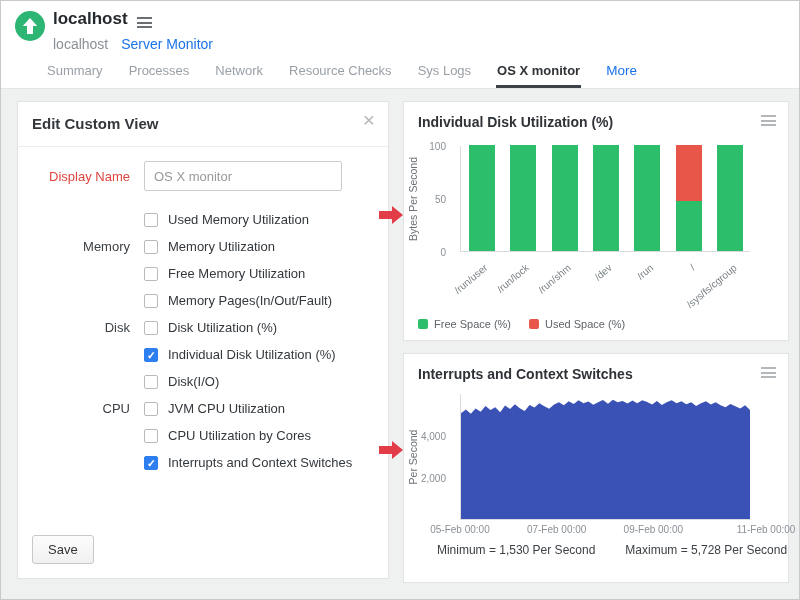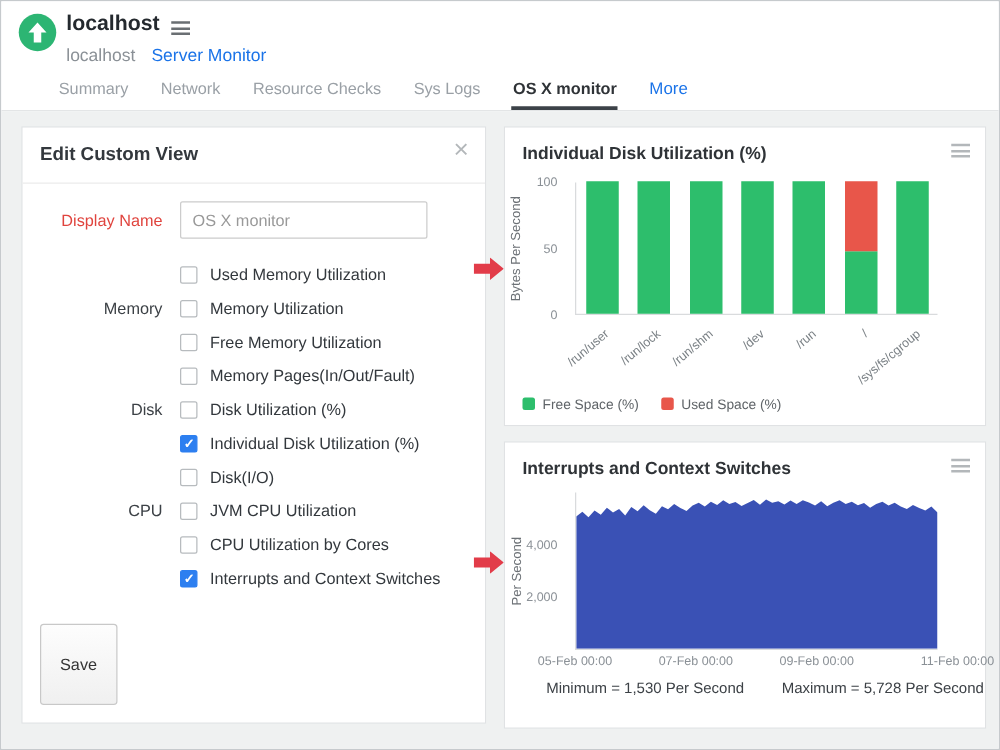--- a/index.html
+++ b/index.html
@@ -39,21 +39,21 @@
   .col-label { width:126px; text-align:right; padding-right:14px; font-size:13px; flex:none; }
   .display-label { color:#e0443e; }
   .name-input { width:198px; height:30px; border:1px solid #ccc; border-radius:2px; padding:0 9px; font-size:13px; color:#999; font-family:inherit; outline:none; background:#fff; }
   .groups { position:absolute; left:0; top:104px; width:100%; }
   .check-row { display:flex; align-items:center; height:27px; }
   .group-label { width:126px; text-align:right; padding-right:14px; font-size:13px; color:#3c4146; flex:none; }
   .checkbox { width:14px; height:14px; border:1px solid #b7bbbe; border-radius:2px; background:#fff; flex:none; position:relative; cursor:pointer; }
   .checkbox.checked { background:#2d7ff0; border-color:#2d7ff0; }
   .checkbox.checked::after { content:"✓"; position:absolute; left:2px; top:0; color:#fff; font-size:10.5px; line-height:13px; font-weight:bold; }
   .check-label { margin-left:10px; font-size:13px; color:#33383d; }
-  .save-btn { position:absolute; left:14px; bottom:14px; padding:24px 15px; font-size:13px; color:#333; background:linear-gradient(#fdfdfd,#f0f0f0); border:1px solid #c8c8c8; border-radius:3px; cursor:pointer; font-family:inherit; }
+  .save-btn { position:absolute; left:14px; bottom:14px; padding:6px 15px; font-size:13px; color:#333; background:linear-gradient(#fdfdfd,#f0f0f0); border:1px solid #c8c8c8; border-radius:3px; cursor:pointer; font-family:inherit; }
 
   
   .arrow { position:absolute; width:24px; height:18px; z-index:3; }
   .arrow1 { left:378px; top:205px; }
   .arrow2 { left:378px; top:440px; }
 
   
   .card { position:absolute; background:#fff; border:1px solid #e0e2e4; }
   .card1 { left:402px; top:100px; width:386px; height:240px; }
   .card2 { left:402px; top:352px; width:386px; height:230px; }
@@ -77,21 +77,21 @@
   .xlabel { position:absolute; top:6px; white-space:nowrap; font-size:10px; color:#7a8085; transform:rotate(-40deg); transform-origin:100% 0; }
 
   .xticks2 { position:absolute; left:0; top:170px; width:100%; height:13px; }
   .xtick2 { position:absolute; width:80px; text-align:center; font-size:10px; color:#8a9096; }
 
   .minmax { position:absolute; left:0; top:189px; width:100%; display:flex; justify-content:center; gap:30px; font-size:12px; color:#3c4146;padding-left:32px; }
 
   .legend { position:absolute; display:flex; align-items:center; }
   .card1 .legend { left:14px; bottom:10px; gap:18px; }
   .card2 .legend { left:0; width:100%; bottom:7px; justify-content:center; gap:22px; }
-  .legend-item { display:flex; align-items:flex-start; gap:6px; font-size:11px; color:#5f6468; cursor:pointer; }
+  .legend-item { display:flex; align-items:center; gap:6px; font-size:11px; color:#5f6468; cursor:pointer; }
   .legend-swatch { width:10px; height:10px; border-radius:2px; flex:none; }
 
   .area-svg { position:absolute; left:0; top:0; width:100%; height:100%; display:block; }
 </style>
 </head>
 <body>
 
 <div class="screen">
 
   <div class="header">
@@ -103,20 +103,21 @@
     <div class="page-title">localhost</div>
     <span class="burger dark header-burger">
         <i></i>
       </span>
     <div class="breadcrumb">
       <span class="crumb-host">localhost</span>
       <a class="crumb-link">Server Monitor</a>
     </div>
     <nav class="tabs">
         <div class="tab">Summary</div>
+        <div class="tab">Processes</div>
         <div class="tab">Network</div>
         <div class="tab">Resource Checks</div>
         <div class="tab">Sys Logs</div>
         <div class="tab active">OS X monitor</div>
         <div class="tab accent">More</div>
       </nav>
   </div>
 
   <div class="main"></div>
 

